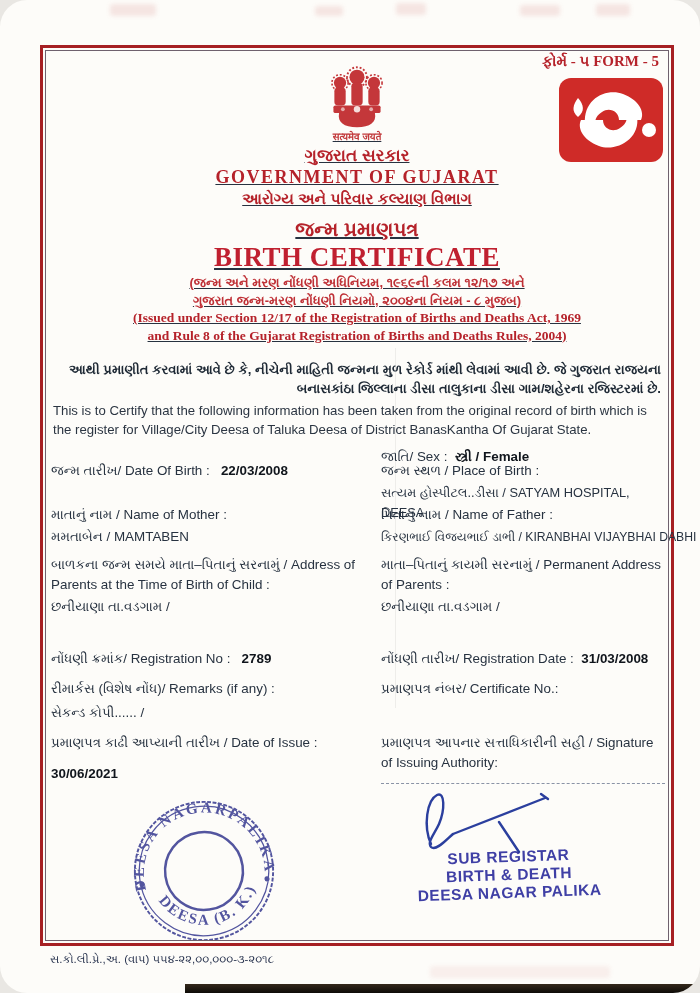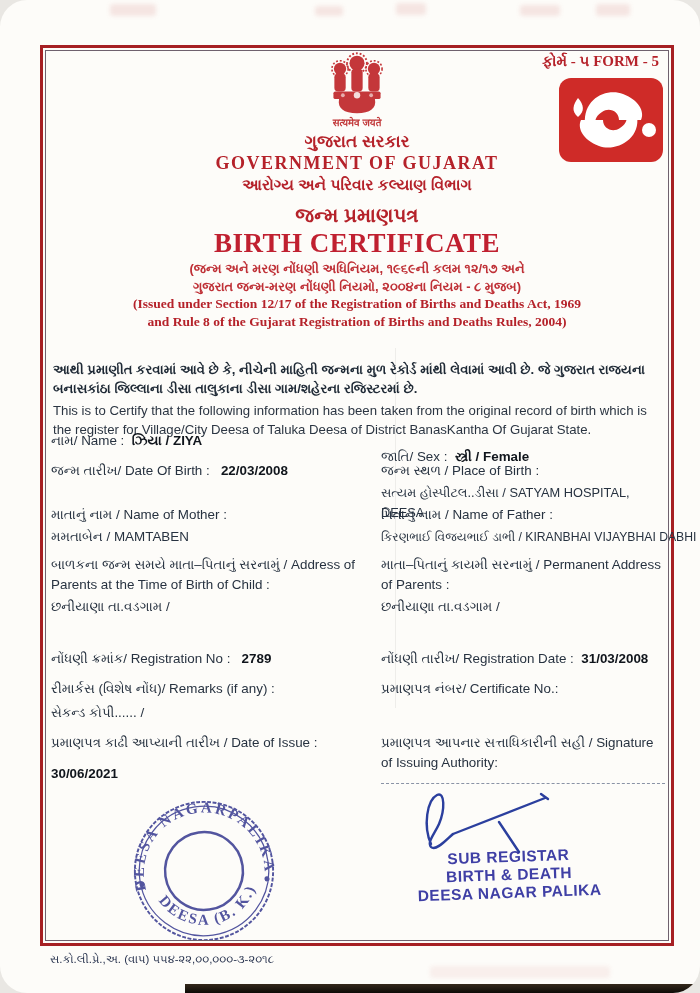--- a/index.html
+++ b/index.html
@@ -6,38 +6,38 @@
   .page{position:relative;width:700px;height:993px;background:#fdfcf9;overflow:hidden;
         font-family:"Liberation Sans",sans-serif;color:#273240;border-radius:27px;}
   
   .cert{position:absolute;left:40px;top:45px;width:628px;height:895px;
         border:3.5px solid #a62024;background:#fdfcf9;}
   .cert::after{content:'';position:absolute;inset:2px;border:1.3px solid #6f616e;pointer-events:none;}
   
   .form-label{position:absolute;top:5px;right:12px;color:#b5222a;font-weight:bold;
         font-size:15px;font-family:"Liberation Serif",serif;}
   .logo{position:absolute;top:30px;right:8px;}
-  .header{padding-top:2px;text-align:center;}
+  .header{padding-top:16px;text-align:center;text-decoration:underline;}
   .emblem{display:block;margin:0 auto;}
   .motto{font-size:10px;line-height:12px;margin-top:1px;color:#c23a3c;font-weight:bold;}
   .gov-gu{font-size:17px;line-height:20px;margin-top:3px;color:#b5222a;font-weight:bold;}
   .gov-en{font-size:18px;line-height:22px;color:#b5222a;font-weight:bold;
         font-family:"Liberation Serif",serif;letter-spacing:1.5px;}
   .dept-gu{font-size:15.5px;line-height:22px;color:#b5222a;font-weight:bold;}
   .dept-en{font-size:14.5px;line-height:20px;color:#b5222a;font-weight:bold;
         font-family:"Liberation Serif",serif;letter-spacing:1px;}
   .title-gu{font-size:20px;line-height:26px;margin-top:6px;color:#b5222a;font-weight:bold;}
   .title-en{font-size:27px;line-height:30px;color:#c02030;font-weight:bold;
         font-family:"Liberation Serif",serif;letter-spacing:.5px;}
   .act-gu{font-size:13px;line-height:17.5px;color:#bf3036;font-weight:bold;}
   .act-en{font-size:13.5px;line-height:17.5px;color:#b5222a;font-weight:bold;
         font-family:"Liberation Serif",serif;}
   
   .certify{position:absolute;left:10px;right:10px;top:312px;text-align:left;font-size:13.2px;}
-  .certify .gu{line-height:19px;color:#1e2935;font-weight:bold;}
+  .certify .gu{line-height:19px;color:#1e2935;font-weight:bold;text-align:right;}
   .certify .en{line-height:19px;color:#2b3542;margin-top:3px;}
   
   .fields{position:absolute;left:8px;right:4px;top:383px;height:368px;font-size:13.4px;}
   .f{position:absolute;line-height:20px;}
   .lft{left:0;width:318px;}
   .rgt{left:330px;right:0;}
   .lbl{color:#273240;}
   .val{color:#10151c;font-weight:bold;}
   .dash-line{position:absolute;left:330px;right:2px;top:352px;border-top:1.6px dashed #8a93a6;}
   
@@ -117,21 +117,20 @@
       <div class="act-en">and Rule 8 of the Gujarat Registration of Births and Deaths Rules, 2004)</div>
     </div>
 
     <div class="certify">
       <div class="gu">આથી પ્રમાણીત કરવામાં આવે છે કે, નીચેની માહિતી જન્મના મુળ રેકોર્ડ માંથી લેવામાં આવી છે. જે ગુજરાત રાજયના બનાસકાંઠા જિલ્લાના ડીસા તાલુકાના ડીસા ગામ/શહેરના રજિસ્ટરમાં છે.</div>
       <div class="en">This is to Certify that the following information has been taken from the original record of birth which is the register for Village/City Deesa of Taluka Deesa of District BanasKantha Of Gujarat State.</div>
     </div>
 
     <div class="fields">
 
-      <div class="f lft" style="top:0"><span class="lbl">નામ/ Name :</span>&nbsp;&nbsp;<span class="val">ઝિયા / ZIYA</span></div>
       <div class="f rgt" style="top:16px"><span class="lbl">જાતિ/ Sex :</span>&nbsp;&nbsp;<span class="val">સ્ત્રી / Female</span></div>
 
       <div class="f lft" style="top:30px"><span class="lbl">જન્મ તારીખ/ Date Of Birth :</span>&nbsp;&nbsp;&nbsp;<span class="val">22/03/2008</span></div>
       <div class="f rgt" style="top:30px"><span class="lbl">જન્મ સ્થળ / Place of Birth :</span></div>
       <div class="f rgt" style="top:52px;font-size:12.8px"><span class="lbl">સત્યમ હોસ્પીટલ..ડીસા / SATYAM HOSPITAL, DEESA</span></div>
 
       <div class="f lft" style="top:74px"><span class="lbl">માતાનું નામ / Name of Mother :</span></div>
       <div class="f lft" style="top:96px"><span class="lbl">મમતાબેન / MAMTABEN</span></div>
       <div class="f rgt" style="top:74px"><span class="lbl">પિતાનું નામ / Name of Father :</span></div>
       <div class="f rgt" style="top:96px;font-size:12.2px;white-space:nowrap"><span class="lbl">કિરણભાઈ વિજયભાઈ ડાભી / KIRANBHAI VIJAYBHAI DABHI</span></div>

